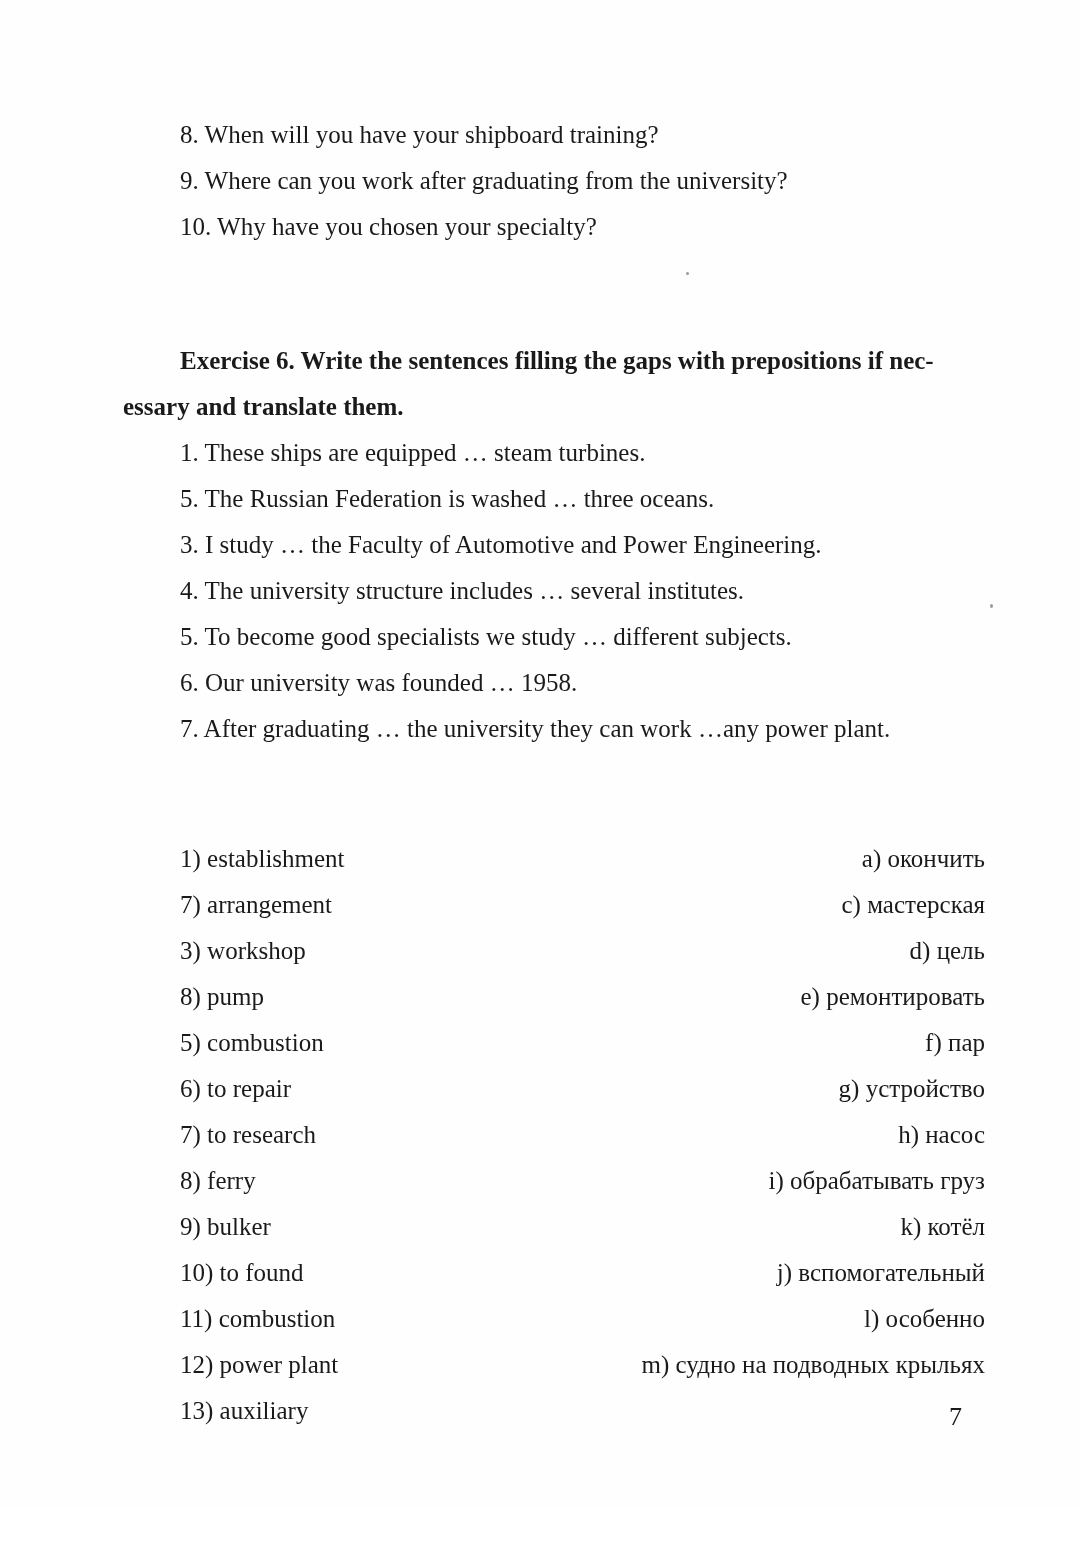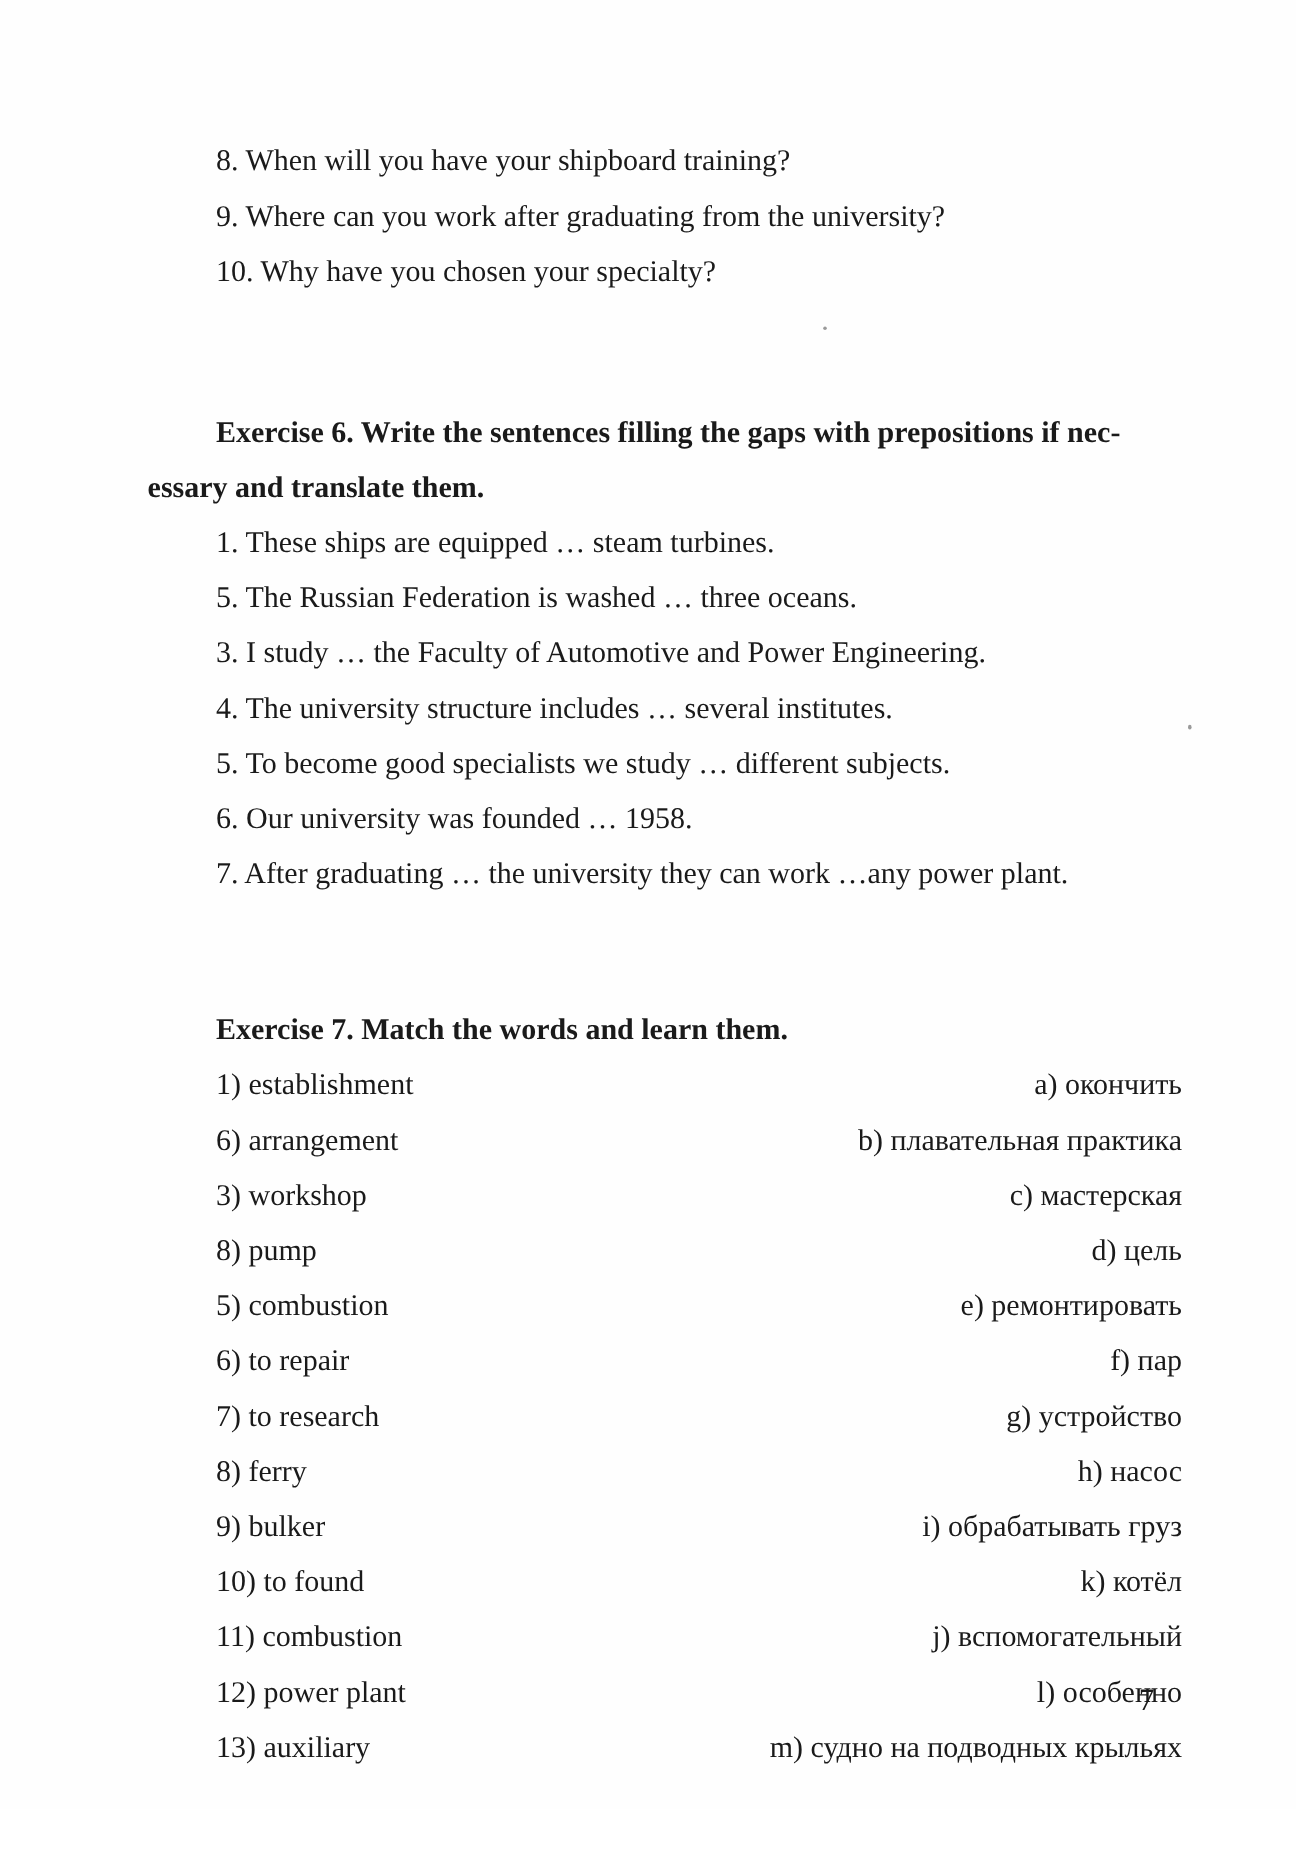--- a/index.html
+++ b/index.html
@@ -109,41 +109,39 @@
         <p class="indent">5. The Russian Federation is washed … three oceans.</p>
         <p class="indent">3. I study … the Faculty of Automotive and Power Engineering.</p>
         <p class="indent">4. The university structure includes … several institutes.</p>
         <p class="indent">5. To become good specialists we study … different subjects.</p>
         <p class="indent">6. Our university was founded … 1958.</p>
         <p class="indent">7. After graduating … the university they can work …any power plant.</p>
       </div>
 
     <div class="gap-md"></div>
 
-    <p class="heading indent">Exercise 7. Match the words and learn them.</p>
 
     <div class="match">
       <div class="col-left">
           <p>1) establishment</p>
-          <p>6) arrangement</p>
+          <p>7) arrangement</p>
           <p>3) workshop</p>
           <p>8) pump</p>
           <p>5) combustion</p>
           <p>6) to repair</p>
           <p>7) to research</p>
           <p>8) ferry</p>
           <p>9) bulker</p>
           <p>10) to found</p>
           <p>11) combustion</p>
           <p>12) power plant</p>
           <p>13) auxiliary</p>
         </div>
       <div class="col-right">
           <p>a) окончить</p>
-          <p>b) плавательная практика</p>
           <p>c) мастерская</p>
           <p>d) цель</p>
           <p>e) ремонтировать</p>
           <p>f) пар</p>
           <p>g) устройство</p>
           <p>h) насос</p>
           <p>i) обрабатывать груз</p>
           <p>k) котёл</p>
           <p>j) вспомогательный</p>
           <p>l) особенно</p>

